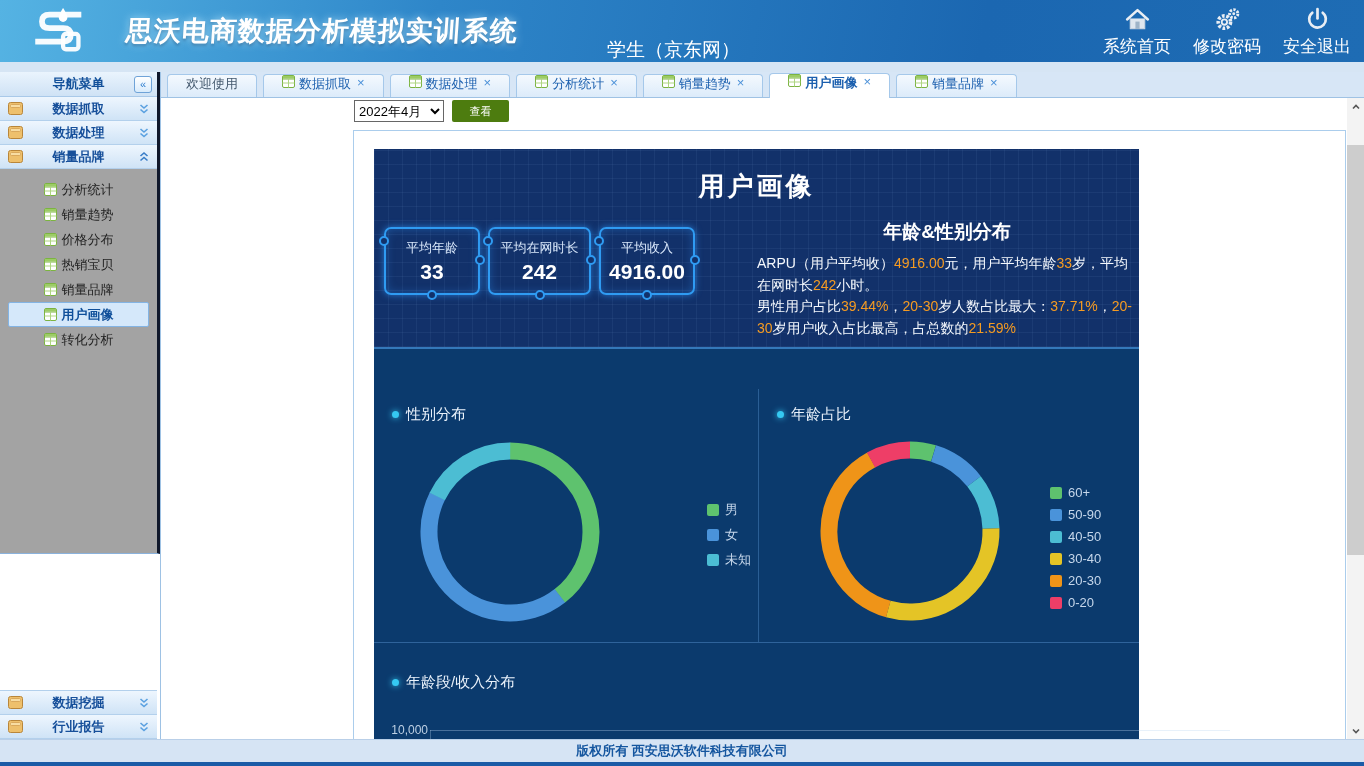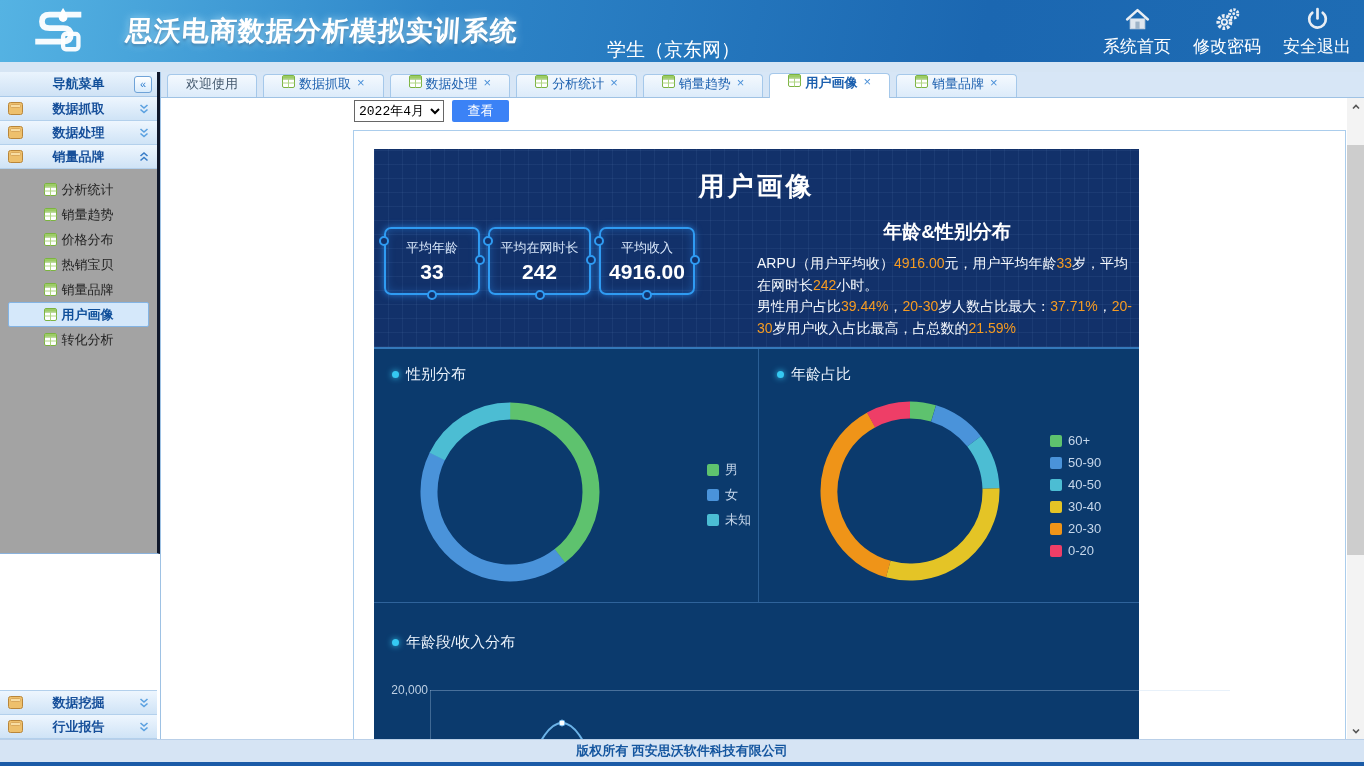--- a/index.html
+++ b/index.html
@@ -54,23 +54,23 @@
          margin-right:6px; background:linear-gradient(#f4f9fe,#dcebfa);
          border:1px solid #a5c8ea; border-bottom:none; border-radius:4px 4px 0 0;
          font-size:13px; color:#1b5fae; cursor:pointer; white-space:nowrap; }
   .tab.muted { color:#44596e; }
   .tab.active { background:#fff; font-weight:bold; height:25px; margin-bottom:-1px; z-index:2; }
   .tab .close { color:#4a90d8; font-size:13px; margin-left:2px; font-weight:normal; }
   .tab svg { width:13px; height:13px; }
 
   .toolbar { position:absolute; left:193px; top:28px; display:flex; gap:8px; }
   .toolbar select { width:90px; height:22px; font-size:13px; border:1px solid #666;
-                    background:#fff; font-family:Liberation Mono, monospace; }
-  .view-btn { width:57px; height:22px; background:#3b82f6; color:#fff; border:none;
-              border-radius:2px; font-size:13px; cursor:pointer; font-family:inherit; }
+                    background:#fff; font-family:Liberation Sans, sans-serif; }
+  .view-btn { width:57px; height:22px; background:#4d7c0f; color:#fff; border:none;
+              border-radius:2px; font-size:11px; cursor:pointer; font-family:inherit; }
 
   .panel { position:absolute; left:192px; top:58px; width:993px; height:700px;
            border:1px solid #abcdec; background:#fff; }
   .dash { position:absolute; left:20px; top:18px; width:765px; height:620px;
           background:#0b3a6d; color:#fff; }
 
   
   .s1 { height:200px; background-color:#12316a; position:relative;
         border-bottom:2px solid #3478ba;
         background-image:
@@ -87,33 +87,33 @@
   .notch.nl { left:-7px; top:7px; } .notch.nb { bottom:-7px; left:calc(50% - 5px); }
   .notch.nr { right:-7px; top:26px; }
   .clabel { font-size:13px; color:#d9e8fb; }
   .cvalue { font-size:21px; font-weight:bold; margin-top:3px; color:#fff; }
   .summary { position:absolute; left:383px; top:70px; width:380px; }
   .summary h3 { text-align:center; font-size:19px; color:#fff; margin-bottom:8px; }
   .summary p { font-size:14px; line-height:1.55; color:#f4f8fd; }
   .summary .hl { color:#f59b22; }
 
   
-  .s2 { height:254px; display:flex; border-bottom:1px solid rgba(90,150,210,.45); }
+  .s2 { height:254px; display:flex; border-bottom:1px solid rgba(90,150,210,.45);margin-top:40px; }
   .cpanel { position:relative; height:100%; }
   .cpanel.gender { width:385px; border-right:1px solid rgba(90,150,210,.4); }
   .cpanel.age { flex:1; }
   .ctitle { position:absolute; left:18px; top:16px; display:flex; align-items:center; gap:7px;
             font-size:15px; color:#eaf2fb; }
   .dot { width:7px; height:7px; border-radius:50%; background:#35c9f2; box-shadow:0 0 6px #35c9f2; }
   svg.donut { position:absolute; width:190px; height:190px; }
   #gender-donut { left:41px; top:48px; }
   #age-donut { left:56px; top:47px; }
   .legend { position:absolute; display:flex; flex-direction:column; gap:7px; }
   #gender-legend { left:333px; top:112px; }
-  #age-legend { left:291px; top:84px; }
+  #age-legend { left:291px; top:96px; }
   .lg-item { display:flex; align-items:center; gap:6px; font-size:13px; color:#c6d7eb; cursor:pointer; }
   .lg-swatch { width:12px; height:12px; border-radius:2px; }
 
   
   .s3 { position:relative; height:164px; }
   .s3 .ctitle { top:30px; }
   .ytick { position:absolute; left:8px; top:80px; width:46px; text-align:right;
            font-size:12px; color:#bed0e4; }
   .gridline { position:absolute; left:56px; top:87px; width:800px; height:1px;
               background:rgba(190,215,240,.35); }
@@ -503,21 +503,21 @@
                 </div>
               </div>
           </div>
         </div>
 
         <div class="s3">
           <div class="ctitle">
             <i class="dot"></i>
             <span>年龄段/收入分布</span>
           </div>
-          <div class="ytick">20,000</div>
+          <div class="ytick">10,000</div>
           <div class="gridline"></div>
           <div class="vaxis"></div>
           <svg class="curve" width="800" height="78">
             <path d="M 96 84 C 110 48 120 33 132 33 C 144 33 154 48 168 84" fill="none" stroke="#6cb3e8" stroke-width="2"></path>
             <circle cx="132" cy="33" r="3" fill="#fff" stroke="#6cb3e8" stroke-width="1"></circle>
           </svg>
         </div>
 
       </div>
     </div>

